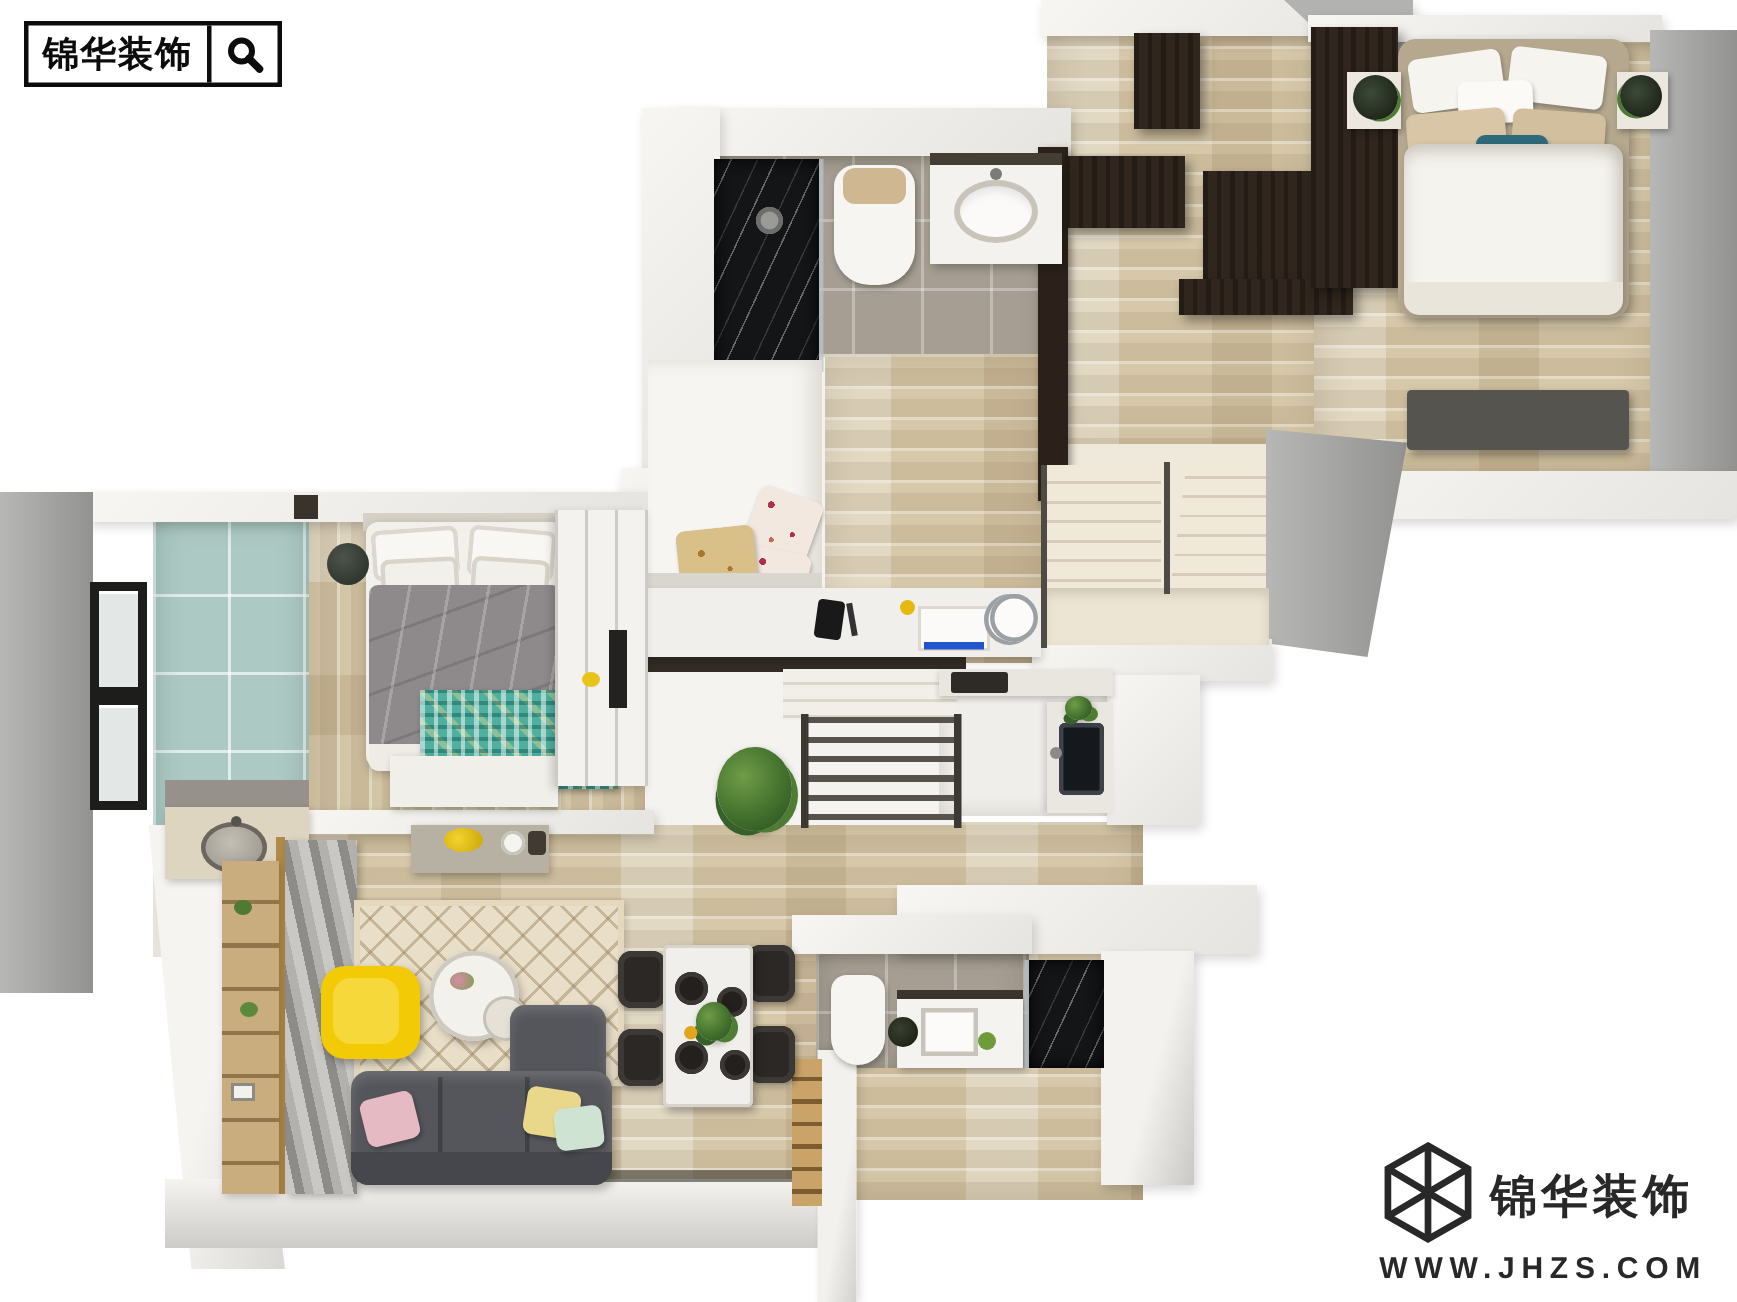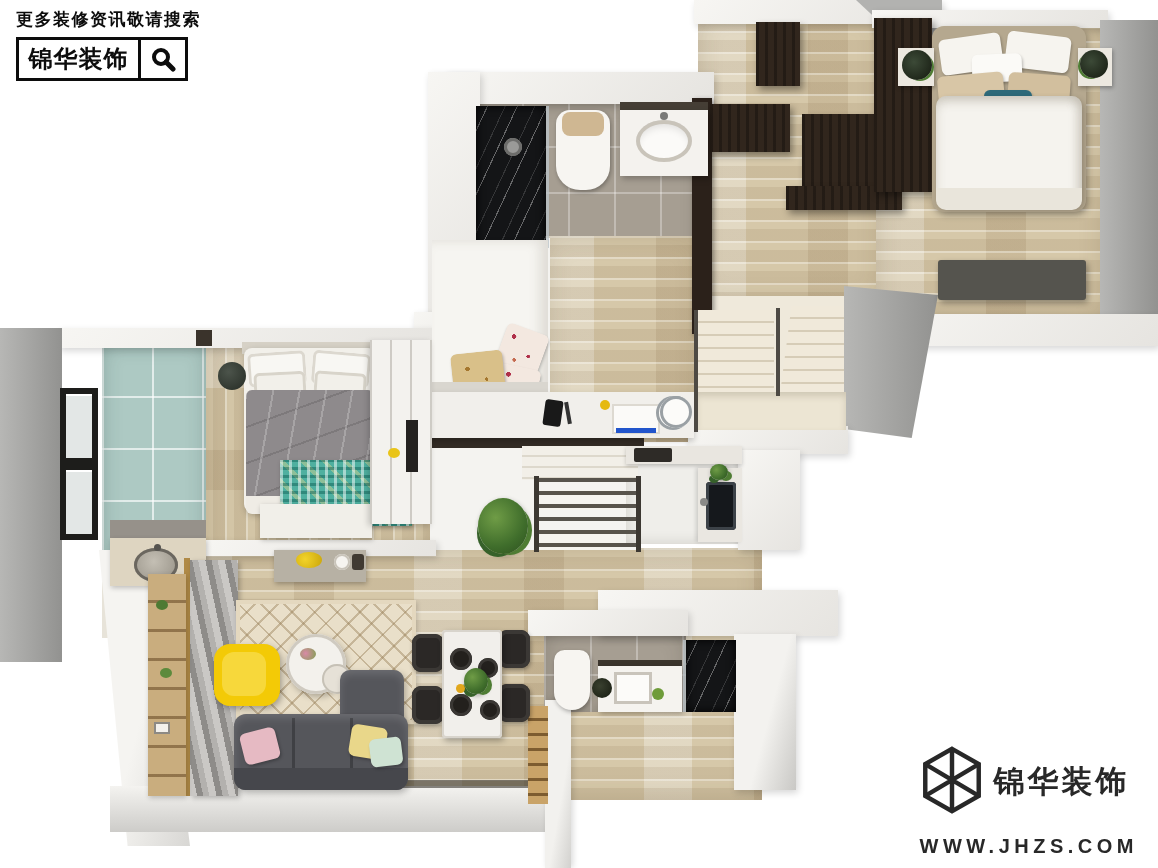--- a/index.html
+++ b/index.html
@@ -53,21 +53,21 @@
   
   .wm-top{left:16px;top:8px;color:#0c0c0c;}
   .wm-top .tag{font-size:17px;font-weight:bold;letter-spacing:1.5px;white-space:nowrap;}
   .brandbox{margin-top:6px;display:flex;align-items:stretch;border:3px solid #0c0c0c;width:166px;height:38px;background:#fff;}
   .brandbox .bname{flex:1;display:flex;align-items:center;justify-content:center;font-size:24px;font-weight:bold;letter-spacing:1px;white-space:nowrap;}
   .brandbox .sep{width:3px;background:#0c0c0c;}
   .brandbox .mag{width:44px;display:flex;align-items:center;justify-content:center;}
   .wm-bot{right:20px;bottom:10px;color:#282828;text-align:left;}
   .wm-bot .row{display:flex;align-items:center;gap:10px;}
   .wm-bot .l1,.wm-bot .l2{font-size:31px;font-weight:bold;letter-spacing:3px;line-height:1.15;white-space:nowrap;}
-  .wm-bot .site{font-size:20px;font-weight:bold;letter-spacing:4.5px;margin-top:16px;white-space:nowrap;}
+  .wm-bot .site{font-size:20px;font-weight:bold;letter-spacing:4.5px;margin-top:0;white-space:nowrap;}
 </style>
 </head>
 <body>
 
 <div class="canvas">
 
   <div class="a woodh" style="left:698px;top:10px;width:184px;height:292px;"></div>
   <div class="a woodh" style="left:876px;top:20px;width:228px;height:302px;"></div>
   <div class="a tileg" style="left:476px;top:100px;width:226px;height:226px;"></div>
   <div class="a woodh" style="left:546px;top:236px;width:154px;height:206px;"></div>
@@ -235,21 +235,20 @@
   <div class="a" style="left:598px;top:660px;width:84px;height:8px;background:#3b352d;"></div>
   <div class="a" style="left:598px;top:666px;width:84px;height:46px;background:#f5f3ef;box-shadow:2px 2px 5px rgba(0,0,0,.25);"></div>
   <div class="a" style="left:614px;top:672px;width:38px;height:32px;background:#fcfbf9;box-shadow:inset 0 0 0 3px #c9c4bb, inset 18px 0 0 -16px #c9c4bb;"></div>
   <div class="a" style="left:592px;top:678px;width:20px;height:20px;border-radius:50%;background:radial-gradient(circle at 40% 40%,#39402f,#161a10);"></div>
   <div class="a" style="left:652px;top:688px;width:12px;height:12px;border-radius:50%;background:#6f9c3a;"></div>
   <div class="a marble" style="left:686px;top:640px;width:50px;height:72px;"></div>
   <div class="a" style="left:683px;top:640px;width:3px;height:72px;background:rgba(185,195,200,.75);"></div>
   <div class="a" style="left:660px;top:396px;width:32px;height:32px;border-radius:50%;background:#fcfbf9;box-shadow:inset 0 0 0 3px #9aa0a4, inset 0 14px 0 -13px #9aa0a4;"></div>
 
   <div class="a wm-top">
-    <div class="tag">更多装修资讯敬请搜索</div>
     <div class="brandbox">
       <div class="bname">锦华装饰</div>
       <div class="sep"></div>
       <div class="mag">
         <svg width="26" height="26" viewBox="0 0 26 26">
             <circle cx="11" cy="11" r="7" fill="none" stroke="#0c0c0c" stroke-width="4"></circle>
             <line x1="16" y1="16" x2="23" y2="23" stroke="#0c0c0c" stroke-width="5" stroke-linecap="round"></line>
           </svg>
       </div>
     </div>

